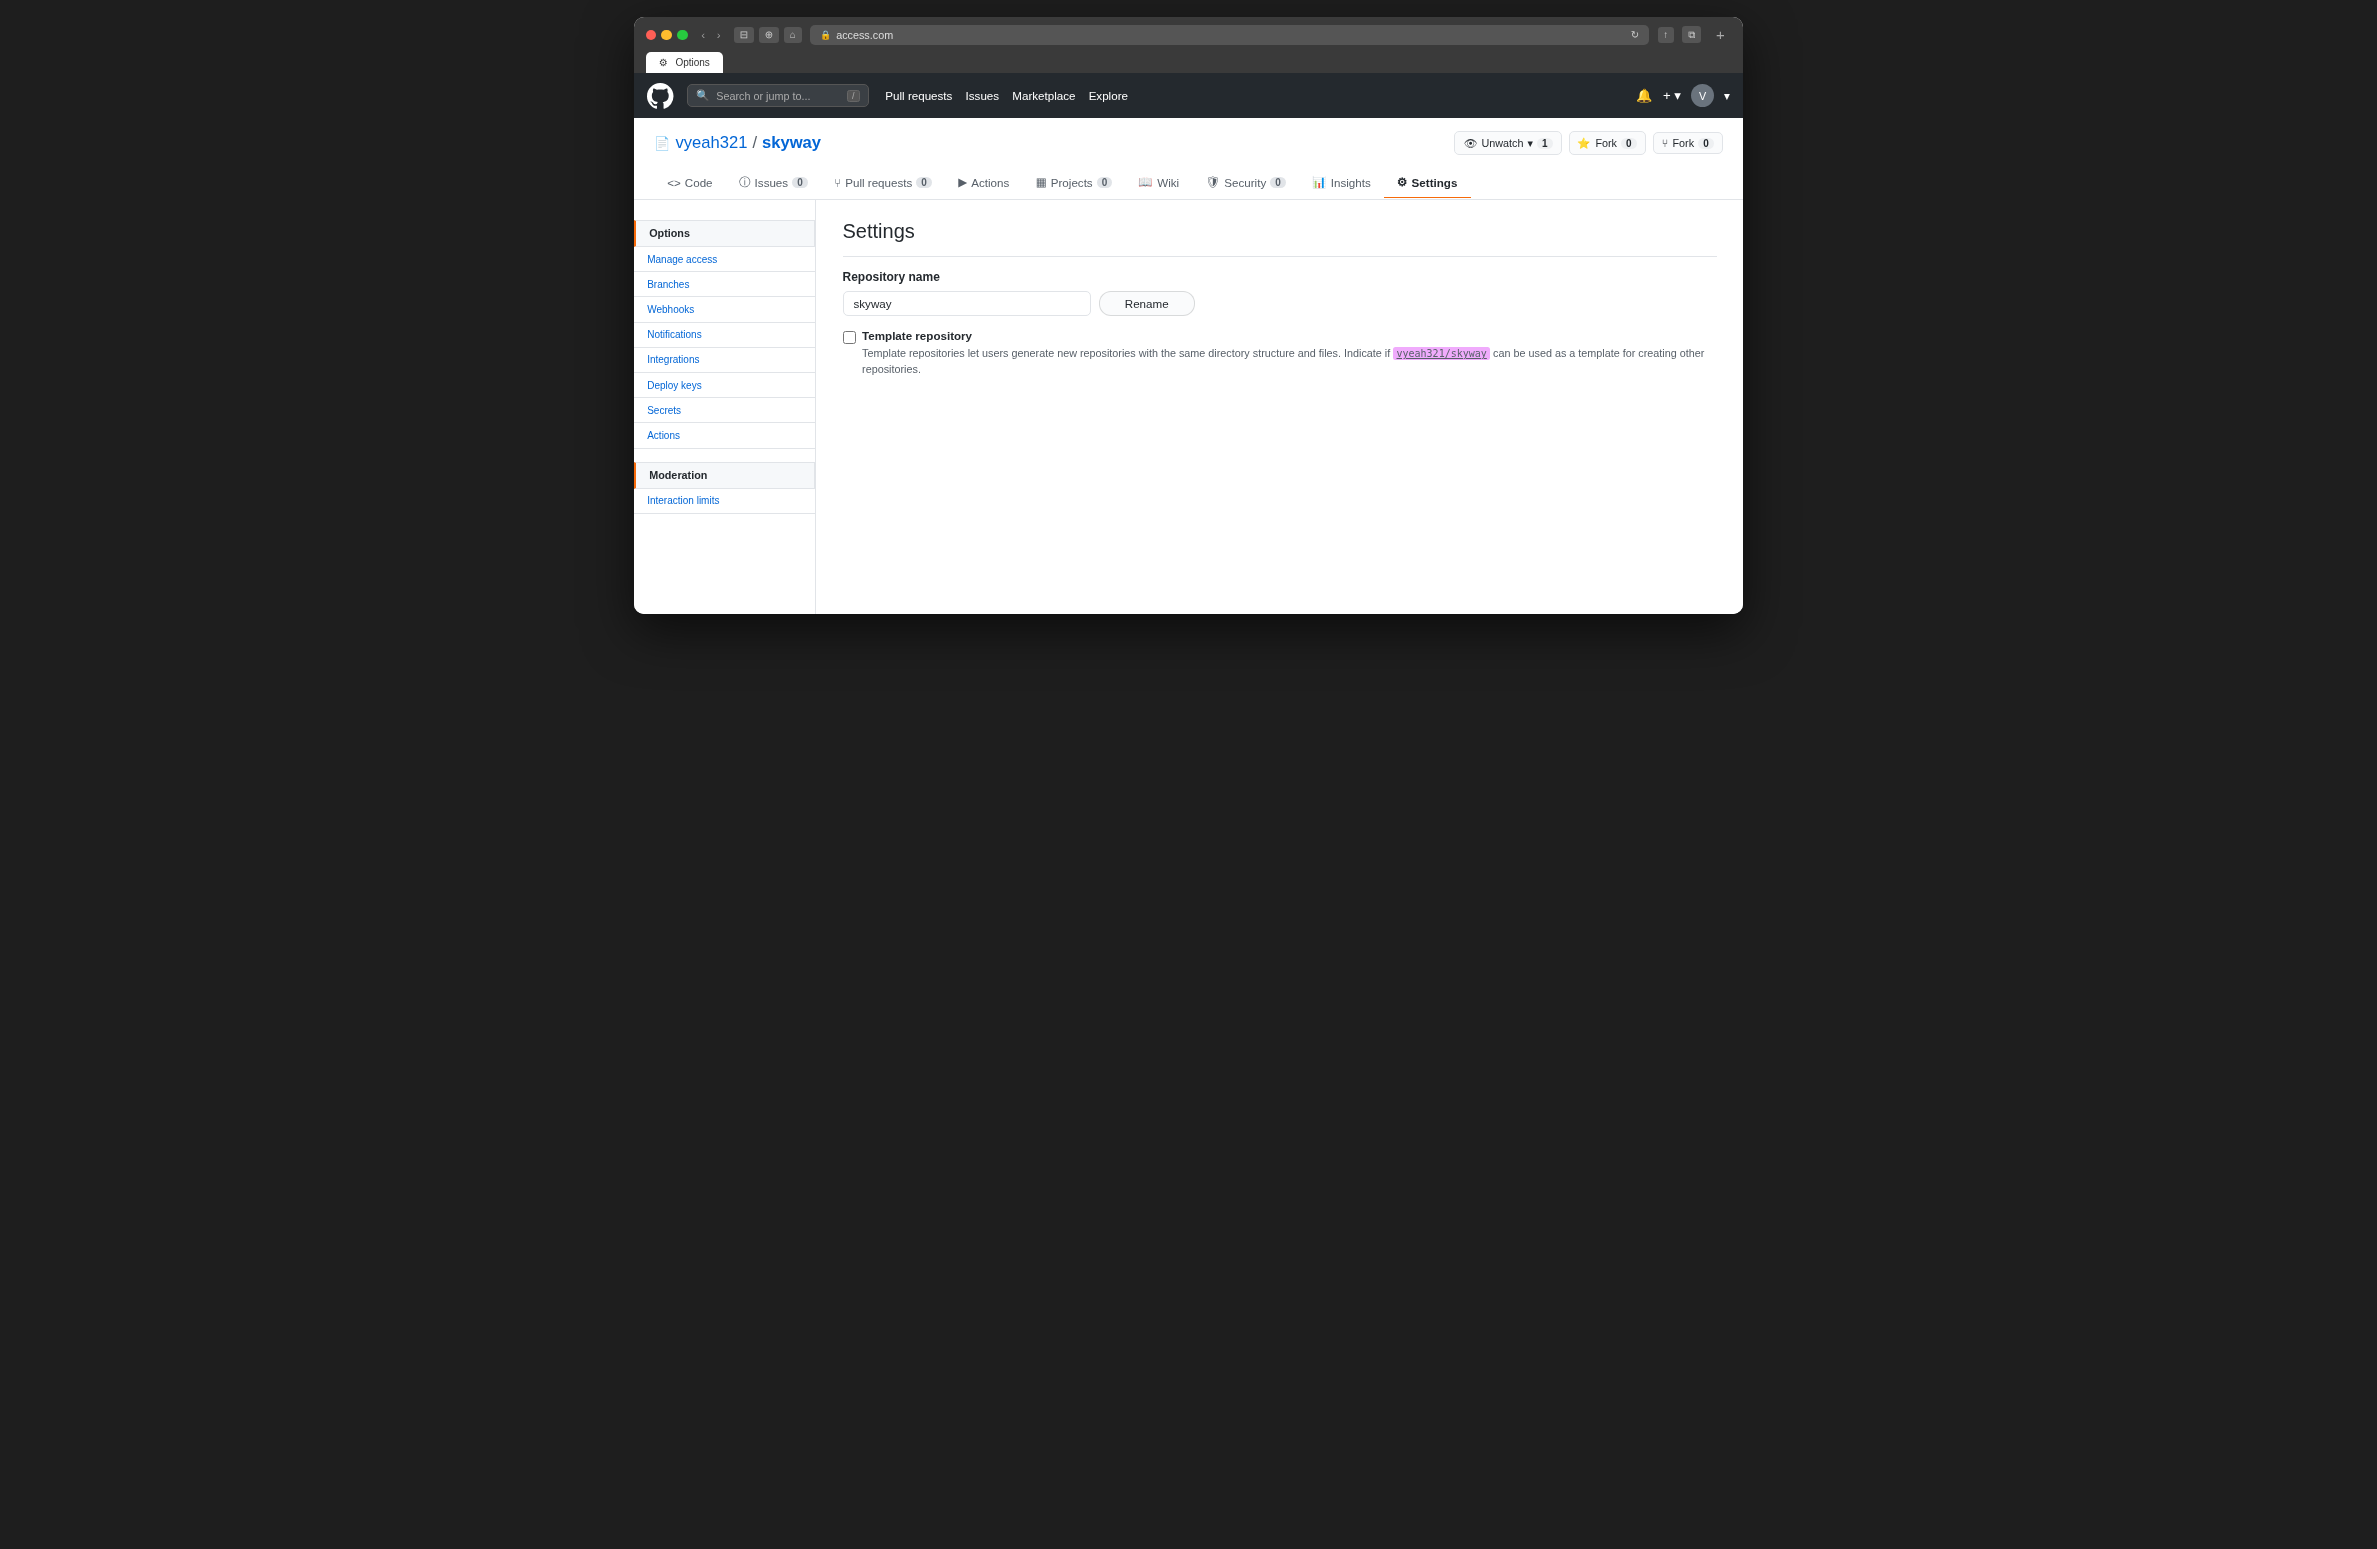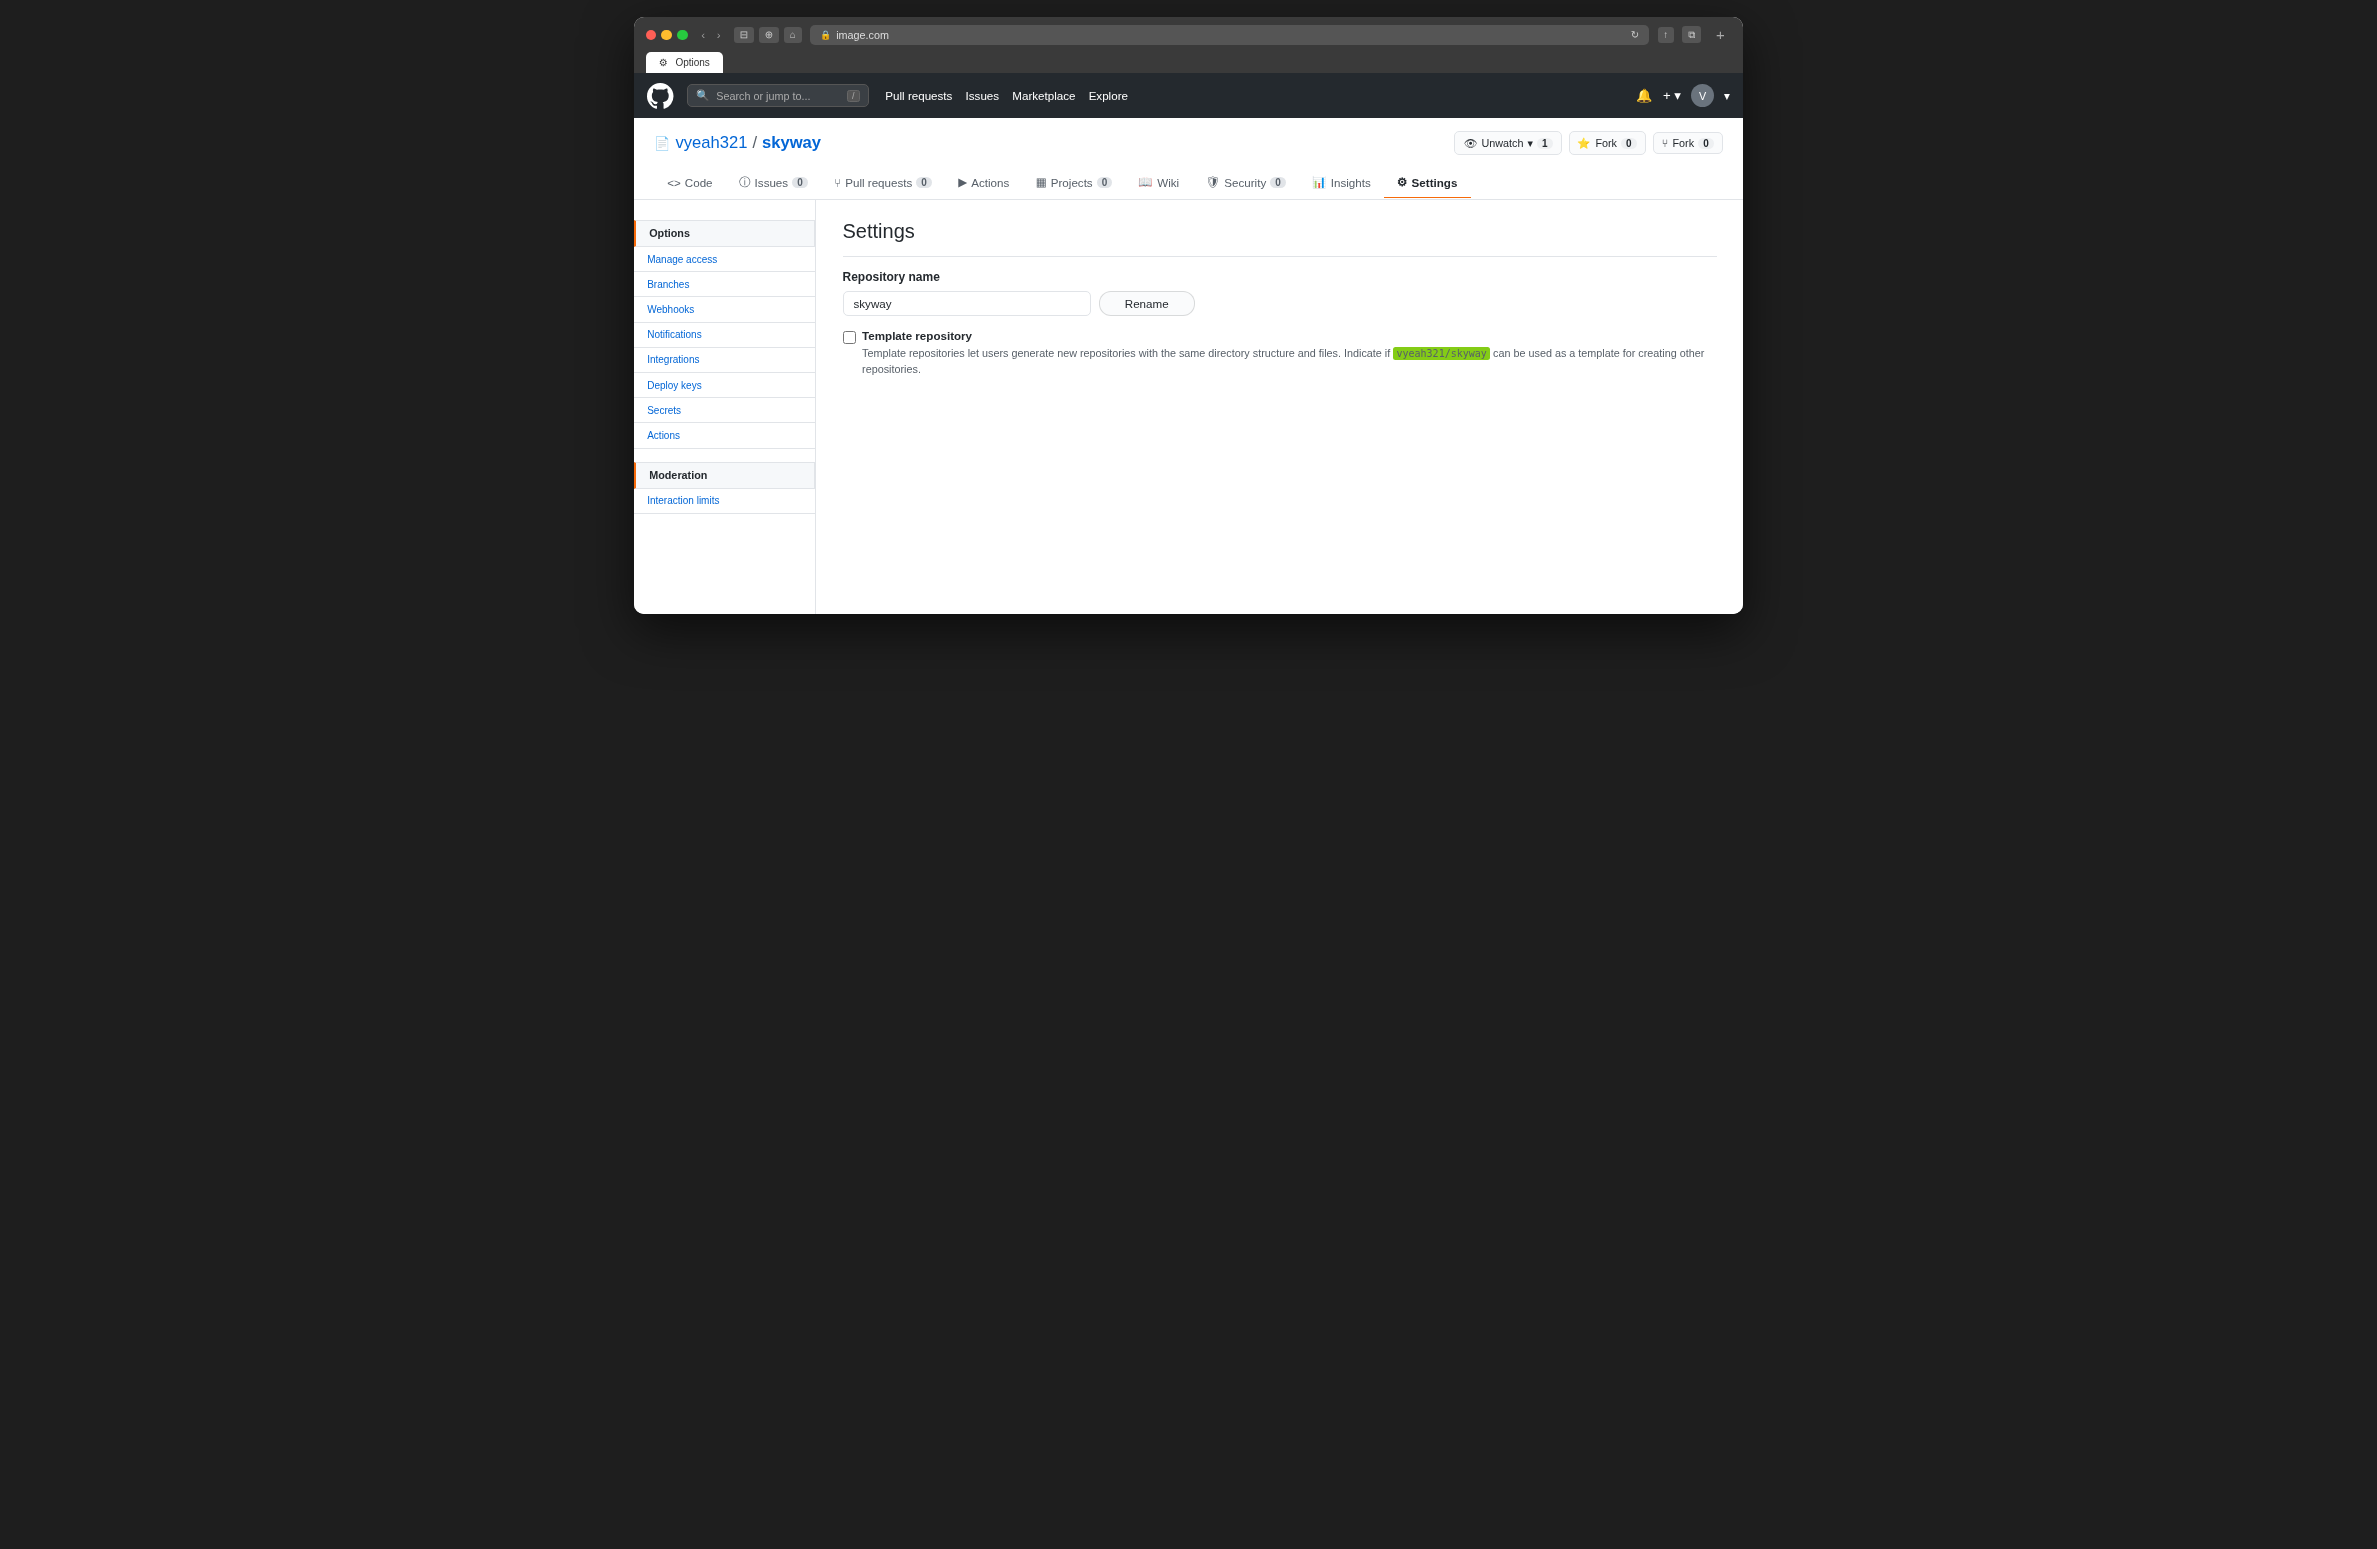--- a/index.html
+++ b/index.html
@@ -444,25 +444,26 @@
     }
 
     .checkbox-desc {
       font-size: 10.8px;
       color: #586069;
       margin-top: 3.3px;
       line-height: 1.5;
     }
 
     .checkbox-desc code {
-      background: #84cc16;
+      background: #f0abfc;
       padding: 0.8px 3.3px;
       border-radius: 2.5px;
       font-family: monospace;
       font-size: 10px;
+      text-decoration: underline;
     }
 
     .social-preview-section {
       margin-top: 26.5px;
       padding-top: 20px;
       border-top: 0.8px solid #e1e4e8;
     }
 
     .social-preview-title {
       font-size: 13.2px;
@@ -514,21 +515,21 @@
 
       <div class="browser-icons">
         <button class="browser-icon-btn">⊟</button>
         <button class="browser-icon-btn">⊕</button>
         <button class="browser-icon-btn">⌂</button>
       </div>
 
       <div class="address-bar-row">
         <div class="address-bar">
           <span class="lock-icon">🔒</span>
-          <span>image.com</span>
+          <span>access.com</span>
           <button style="background:none;border:none;color:#ccc;margin-left:auto;cursor:pointer;font-size:10px;">↻</button>
         </div>
         <button class="browser-icon-btn">↑</button>
         <button class="browser-icon-btn">⧉</button>
         <button class="new-tab-btn">+</button>
       </div>
     </div>
 
     <div class="browser-tab-bar">
       <div class="browser-tab active">

